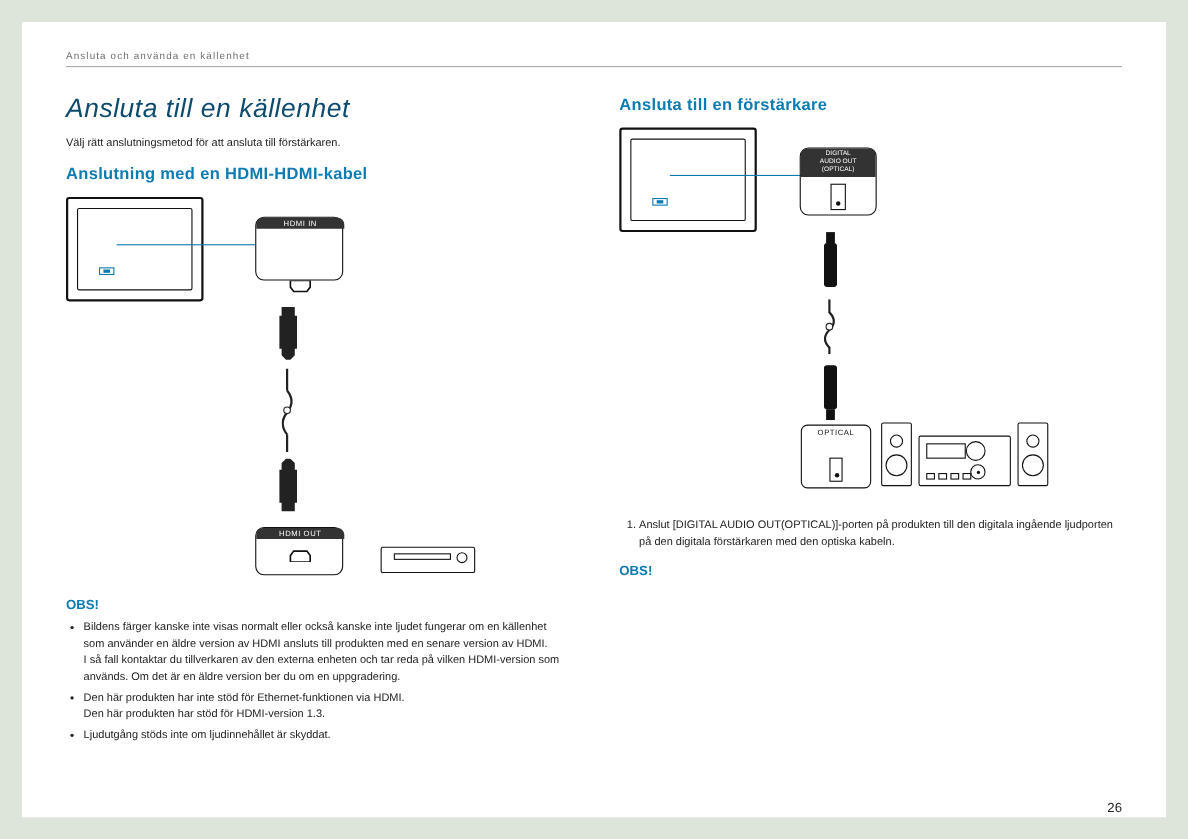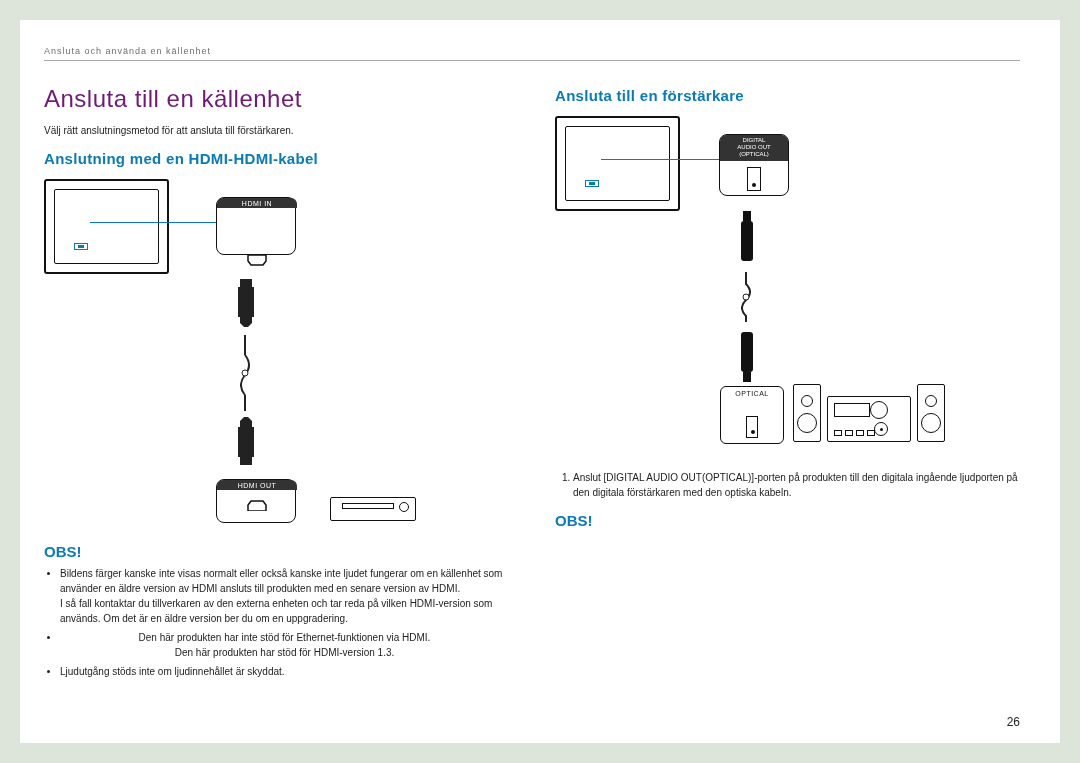--- a/index.html
+++ b/index.html
@@ -8,42 +8,43 @@
     background: #dde4d9;
     font-family: Arial, Helvetica, sans-serif;
     width: 1080px;
     height: 763px;
     padding: 20px;
   }
   .page {
     background: #fff;
     width: 100%;
     height: 100%;
-    padding: 26px 40px 18px 24px;
+    padding: 26px 40px 18px 40px;
     position: relative;
   }
   .header-line {
     font-size: 9px;
     letter-spacing: 1px;
     color: #6f6f6f;
     border-bottom: 1px solid #aaa;
     padding-bottom: 4px;
     margin-bottom: 24px;
   }
   .cols {
     display: flex;
     gap: 46px;
   }
   .col { flex: 1; }
   h1 {
     font-size: 24px;
     font-weight: 400;
     margin: 0 0 12px 0;
     letter-spacing: 0.5px;
-    color: #701a75;
+    color: #0c4a6e;
+    font-style: italic;
   }
   .intro {
     font-size: 10px;
     color: #222;
     margin-bottom: 14px;
   }
   h2 {
     font-size: 15px;
     font-weight: 700;
     color: #0a7bb3;
@@ -147,41 +148,41 @@
   }
   ol.steps {
     font-size: 10px;
     color: #222;
     padding-left: 18px;
     margin: 0 0 12px 0;
     line-height: 1.5;
   }
   ol.steps li { margin-bottom: 6px; }
   .obs {
-    font-size: 15px;
+    font-size: 12px;
     font-weight: 700;
     color: #0a7bb3;
     margin-bottom: 6px;
   }
   ul.notes {
     font-size: 10px;
     color: #222;
     padding-left: 16px;
     margin: 0;
     line-height: 1.5;
   }
   ul.notes li { margin-bottom: 4px; list-style-type: disc; }
   .note-text {
     font-size: 10px;
     color: #222;
     line-height: 1.5;
   }
   .pagenum {
     position: absolute;
-    bottom: 14px; right: 40px;
+    bottom: 2px; right: 40px;
     font-size: 12px;
     color: #222;
   }
   
   .opt-conn {
     position: absolute;
     left: 186px;
     width: 12px; height: 60px;
   }
   .optbox {
@@ -289,21 +290,21 @@
           </div>
         </div>
         <div class="dvd"></div>
       </div>
 
 
       <div class="obs">OBS!</div>
       <ul class="notes">
         <li style="white-space:pre-line;">Bildens färger kanske inte visas normalt eller också kanske inte ljudet fungerar om en källenhet som använder en äldre version av HDMI ansluts till produkten med en senare version av HDMI.
 I så fall kontaktar du tillverkaren av den externa enheten och tar reda på vilken HDMI-version som används. Om det är en äldre version ber du om en uppgradering.</li>
-        <li style="white-space:pre-line;text-align:center;">Den här produkten har inte stöd för Ethernet-funktionen via HDMI.
+        <li style="white-space:pre-line;">Den här produkten har inte stöd för Ethernet-funktionen via HDMI.
 Den här produkten har stöd för HDMI-version 1.3.</li>
         <li>Ljudutgång stöds inte om ljudinnehållet är skyddat.</li>
       </ul>
     </div>
 
     <div class="col">
       <h2 class="top">Ansluta till en förstärkare</h2>
 
       <div class="diagram diagram-r">
         <div class="tv">

